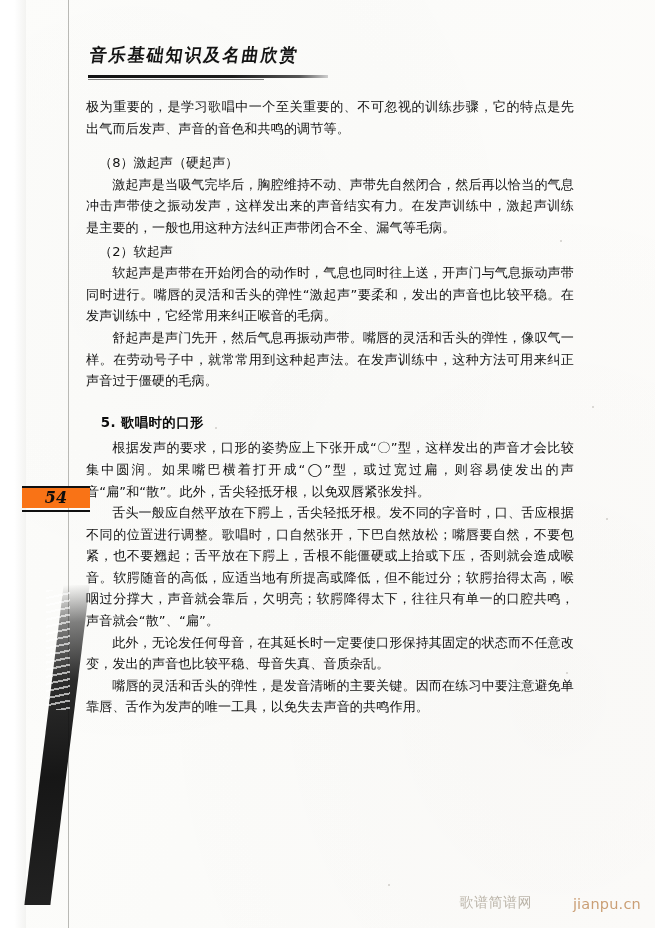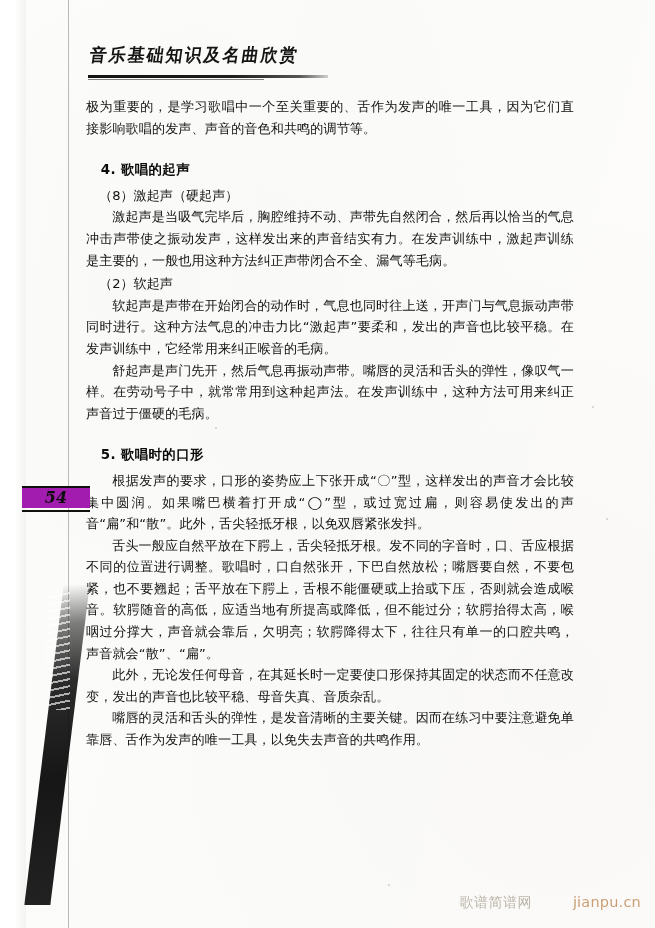--- a/index.html
+++ b/index.html
@@ -82,21 +82,21 @@
   #page-number-text {
     position: absolute;
     left: 0; top: 4px;
     width: 68px;
     text-align: center;
     font-family: "DejaVu Serif", "Liberation Serif", serif;
     font-style: italic;
     font-weight: bold;
     font-size: 16px;
     color: #0d0d0d;
-    background: #a21caf;
+    background: #f97316;
     line-height: 20px;
     z-index: 2;
     padding: 0 2px;
     box-sizing: border-box;
   }
 
   
   #header {
     position: absolute;
     left: 88px; top: 44px;
@@ -161,21 +161,21 @@
     text-indent: 1em;
     margin: 2px 0 0 0;
   }
   .gap-md { height: 11px; }
 
   
   #watermark {
     position: absolute;
     right: 14px; bottom: 16px;
     display: flex;
-    align-items: flex-start;
+    align-items: flex-end;
     gap: 5px;
     opacity: 0.95;
   }
   #watermark-cn {
     font-family: "DejaVu Sans", "Liberation Sans", sans-serif;
     font-size: 14px;
     color: #b9b2a6;
     letter-spacing: 0.5px;
   }
   #watermark-url {
@@ -215,32 +215,31 @@
   </div>
 
   <div id="header">
     <div id="header-title">音乐基础知识及名曲欣赏</div>
     <div id="header-rule"></div>
     <div id="header-rule2"></div>
   </div>
 
   <div id="content">
 
-    <p class="para">极为重要的，是学习歌唱中一个至关重要的、舌作为发声的唯一工具，因为它们直接影响歌唱的发声、声音的音色和共鸣的调节等。</p>
+    <p class="para">极为重要的，是学习歌唱中一个至关重要的、不可忽视的训练步骤，它的特点是先出气而后发声、声音的音色和共鸣的调节等。</p>
 
     <div class="gap-md"></div>
 
-    <h3 class="sec-head">4. 歌唱的起声</h3>
 
 
     <p class="sub-head">（8）激起声（硬起声）</p>
     <p class="para indent">激起声是当吸气完毕后，胸腔维持不动、声带先自然闭合，然后再以恰当的气息冲击声带使之振动发声，这样发出来的声音结实有力。在发声训练中，激起声训练是主要的，一般也用这种方法纠正声带闭合不全、漏气等毛病。</p>
 
     <p class="sub-head">（2）软起声</p>
-    <p class="para indent">软起声是声带在开始闭合的动作时，气息也同时往上送，开声门与气息振动声带同时进行。这种方法气息的冲击力比“激起声”要柔和，发出的声音也比较平稳。在发声训练中，它经常用来纠正喉音的毛病。</p>
+    <p class="para indent">软起声是声带在开始闭合的动作时，气息也同时往上送，开声门与气息振动声带同时进行。嘴唇的灵活和舌头的弹性“激起声”要柔和，发出的声音也比较平稳。在发声训练中，它经常用来纠正喉音的毛病。</p>
 
     <p class="para indent">舒起声是声门先开，然后气息再振动声带。嘴唇的灵活和舌头的弹性，像叹气一样。在劳动号子中，就常常用到这种起声法。在发声训练中，这种方法可用来纠正声音过于僵硬的毛病。</p>
 
     <div class="gap-md"></div>
 
     <h3 class="sec-head">5. 歌唱时的口形</h3>
 
     <p class="para indent">根据发声的要求，口形的姿势应上下张开成“〇”型，这样发出的声音才会比较集中圆润。如果嘴巴横着打开成“◯”型，或过宽过扁，则容易使发出的声音“扁”和“散”。此外，舌尖轻抵牙根，以免双唇紧张发抖。</p>
     <p class="para indent">舌头一般应自然平放在下腭上，舌尖轻抵牙根。发不同的字音时，口、舌应根据不同的位置进行调整。歌唱时，口自然张开，下巴自然放松；嘴唇要自然，不要包紧，也不要翘起；舌平放在下腭上，舌根不能僵硬或上抬或下压，否则就会造成喉音。软腭随音的高低，应适当地有所提高或降低，但不能过分；软腭抬得太高，喉咽过分撑大，声音就会靠后，欠明亮；软腭降得太下，往往只有单一的口腔共鸣，声音就会“散”、“扁”。</p>
     <p class="para indent">此外，无论发任何母音，在其延长时一定要使口形保持其固定的状态而不任意改变，发出的声音也比较平稳、母音失真、音质杂乱。</p>

